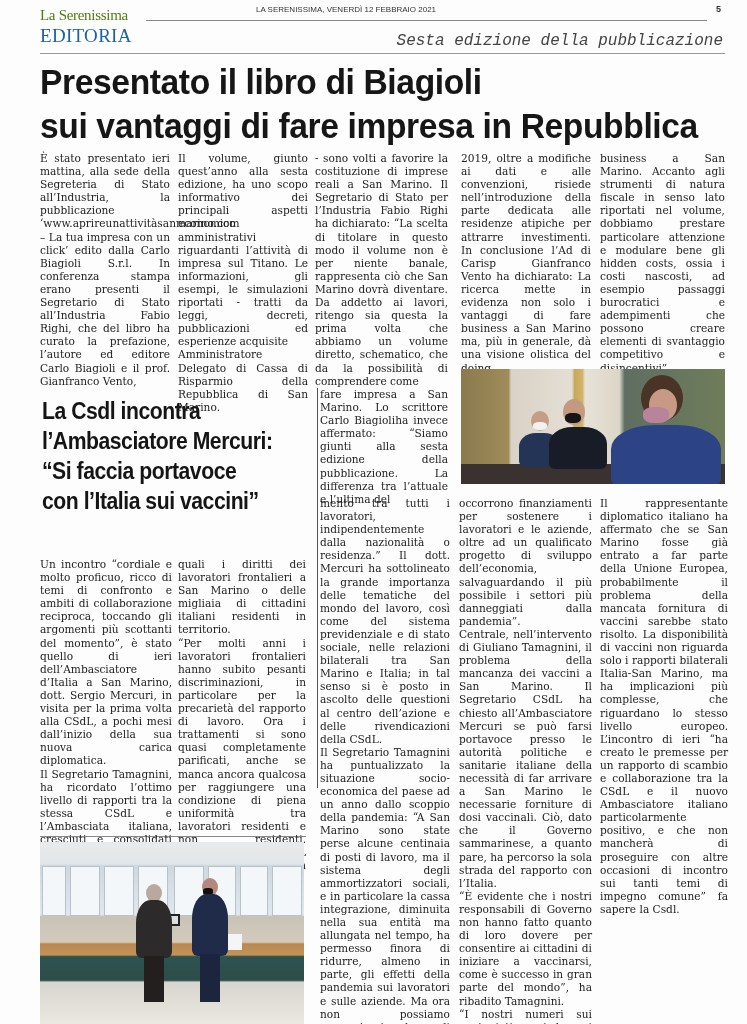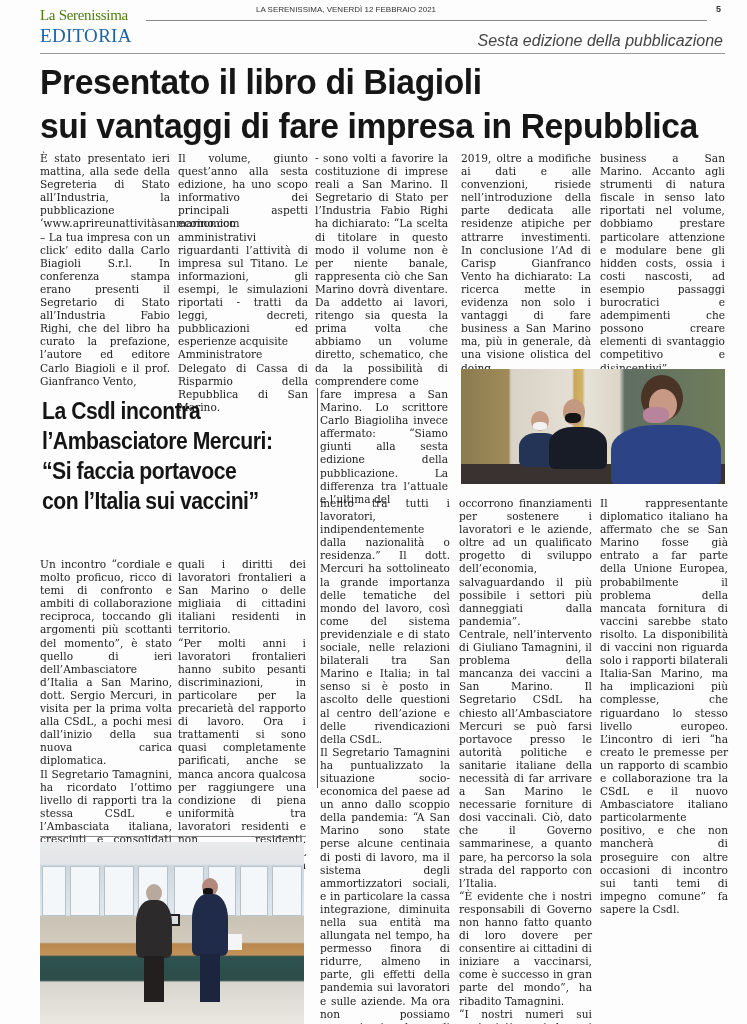--- a/index.html
+++ b/index.html
@@ -4,21 +4,21 @@
 <style>
   * { box-sizing: border-box; margin: 0; padding: 0; }
   html, body { width: 747px; height: 1024px; background: #fdfdfd; overflow: hidden; }
   body { position: relative; font-family: "DejaVu Serif", serif; color: #1d1d1d; }
 
   .masthead-logo { position: absolute; left: 40px; top: 7px; font-family: "Liberation Serif", serif; font-size: 15px; color: #4d7c0f; letter-spacing: -0.3px; }
   .masthead-rule { position: absolute; left: 146px; right: 40px; top: 20px; height: 1px; background: #888; }
   .masthead-date { position: absolute; left: 250px; top: 5px; font-family: "Liberation Sans", sans-serif; font-size: 8px; color: #333; }
   .page-num { position: absolute; right: 26px; top: 4px; font-family: "Liberation Sans", sans-serif; font-size: 9px; font-weight: bold; color: #333; }
   .section-label { position: absolute; left: 40px; top: 25px; font-family: "Liberation Serif", serif; font-size: 19px; color: #1f63a4; letter-spacing: 0.3px; }
-  .section-tagline { position: absolute; right: 24px; top: 32px; font-family: Liberation Sans, sans-serif; font-style: italic; font-size: 16px; color: #444; }
+  .section-tagline { position: absolute; right: 24px; top: 32px; font-family: Liberation Mono, monospace; font-style: italic; font-size: 16px; color: #444; }
   .header-rule { position: absolute; left: 40px; right: 22px; top: 53px; height: 1px; background: #999; }
 
   .headline { position: absolute; left: 40px; top: 60px; width: 700px; font-family: "Liberation Sans", sans-serif; font-weight: bold; font-size: 35px; line-height: 44px; color: #161616; letter-spacing: -0.4px; transform: scaleX(0.96); transform-origin: left top; }
 
   .col { position: absolute; font-size: 10.6px; line-height: 13.1px; text-align: justify; hyphens: auto; color: #222; }
   .col p { margin: 0; }
   .col p + p { }
 
   .subhead { position: absolute; left: 42px; top: 396px; width: 270px; font-family: "Liberation Sans", sans-serif; font-weight: bold; font-size: 23px; line-height: 30px; color: #151515; letter-spacing: -0.5px; transform: scaleX(0.92); transform-origin: left top; }
 

